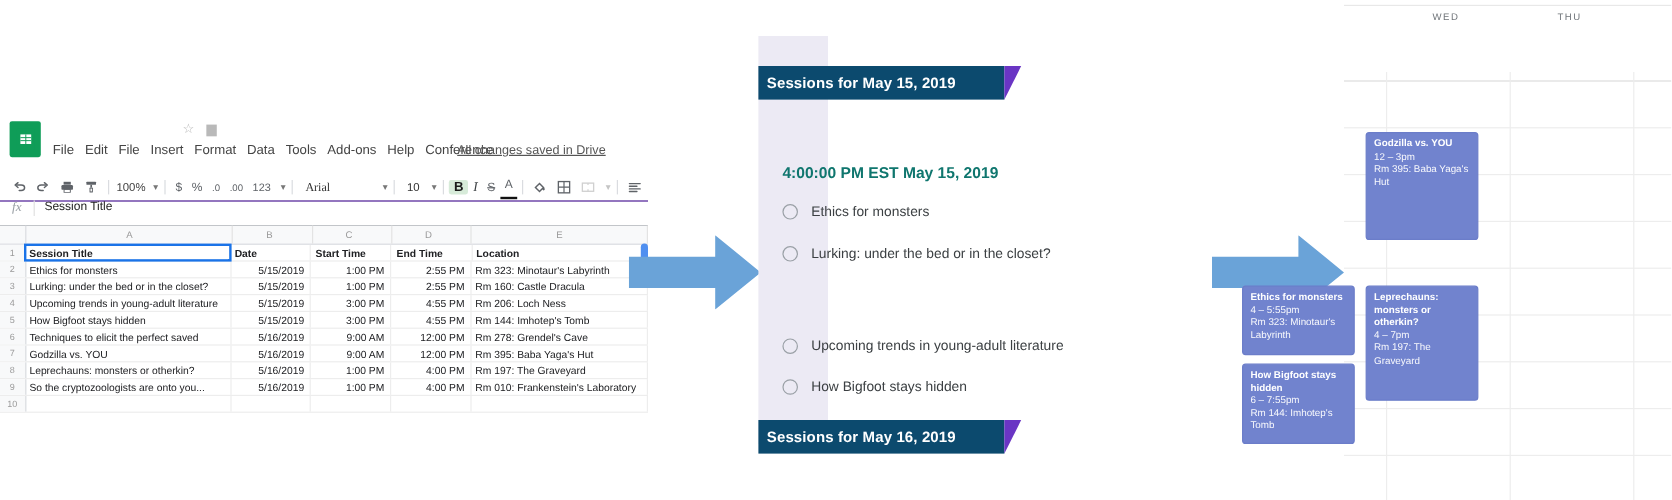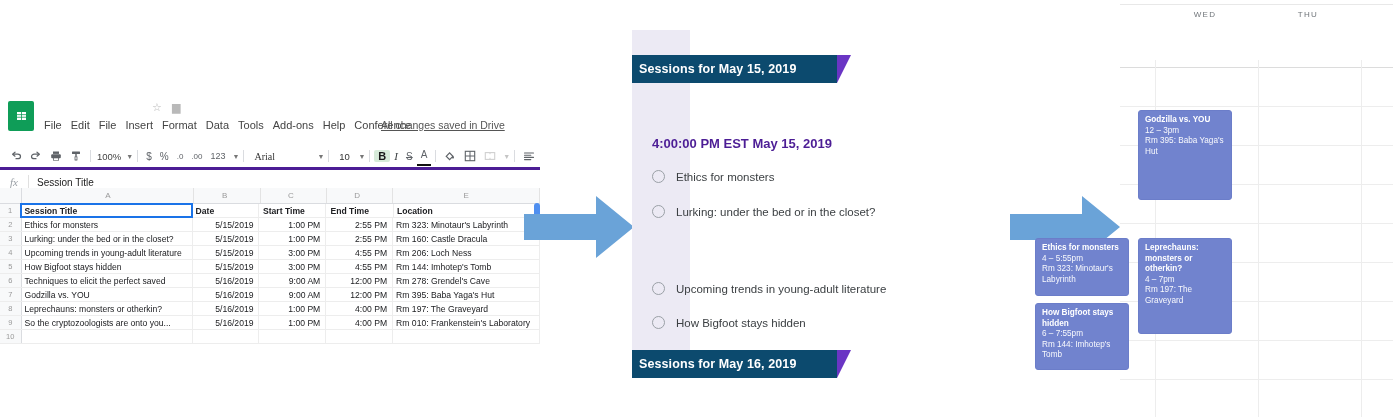--- a/index.html
+++ b/index.html
@@ -28,36 +28,36 @@
   #folder-icon{left:172px;}
   .menubar{position:absolute;left:44px;top:24px;font-size:11px;color:#444;white-space:nowrap;}
   .menubar span.mi{margin-right:9px;cursor:default;}
   .saved-note{
     position:absolute;left:381px;top:24px;font-size:10.5px;color:#555;
     text-decoration:underline;
   }
 
   .toolbar{
     position:absolute;left:0;top:50px;width:540px;height:22px;
-    border-bottom:3px solid #4c1d95;
+    border-bottom:1px solid #4c1d95;
     display:flex;align-items:center;font-size:10px;color:#555;
   }
   .tb{display:inline-flex;align-items:center;justify-content:center;height:18px;padding:0 4px;color:#5f6368;}
   .tb svg{display:block;}
   .tsep{width:1px;height:12px;background:#dadce0;margin:0 4px;}
   .zoomsel{font-size:9.5px;color:#444;padding:0 2px;}
   .caret{font-size:7px;color:#777;margin-left:3px;}
   .fontsel{font-size:10px;color:#333;width:60px;padding-left:6px;font-family:Liberation Serif, serif;}
   .sizesel{font-size:9.5px;color:#333;width:22px;text-align:center;}
   .bold-b{font-weight:bold;font-size:11px;color:#1a1a1a;background:#d7ebd9;border-radius:2px;padding:0 4px;}
   .ital-i{font-style:italic;font-size:11px;font-family:"Liberation Serif",serif;color:#3c4043;padding:0 4px;}
 
   .formula-bar{
     position:absolute;left:0;top:72px;width:540px;height:21px;
-    border-bottom:3px solid #0f172a;display:flex;align-items:flex-end;
+    border-bottom:3px solid #0f172a;display:flex;align-items:flex-start;
   }
   .fx{width:28px;text-align:center;font-style:italic;font-family:"Liberation Serif",serif;font-size:11px;color:#9aa0a6;}
   .fx-div{width:1px;height:13px;background:#e0e0e0;}
   .fx-val{font-size:10px;color:#222;padding-left:8px;}
 
   .grid{position:absolute;left:0;top:93px;width:540px;}
   .colhead{display:flex;height:15px;background:#f8f9fa;border-bottom:1px solid #dadce0;}
   .colhead .ch{
     border-right:1px solid #e3e3e3;font-size:8px;color:#9a9a9a;
     display:flex;align-items:center;justify-content:center;
@@ -96,21 +96,21 @@
     display:flex;align-items:center;font-size:12.5px;font-weight:bold;
     padding-left:7px;letter-spacing:.1px;text-align:right;
   }
   .banner .slant{
     position:absolute;right:-14px;top:0;width:0;height:0;
     border-top:28px solid #6a35c4;border-right:14px solid transparent;
   }
   #banner-may15{top:25px;width:198px;}
   #banner-may16{top:320px;width:198px;}
   .time-head{
-    position:absolute;left:20px;font-size:13px;font-weight:bold;color:#4c1d95;
+    position:absolute;left:20px;font-size:13px;font-weight:bold;color:#0f766e;
   }
   #time-head-1{top:106px;}
   #time-head-2{top:219px;}
   .opt{position:absolute;left:20px;display:flex;align-items:center;}
   .radio{
     width:13px;height:13px;border:1.6px solid #9aa0a6;border-radius:50%;
     box-sizing:border-box;flex:0 0 13px;
   }
   .opt-label{font-size:11.5px;color:#3c4043;margin-left:11px;white-space:nowrap;}
   #opt-1{top:140px;}

